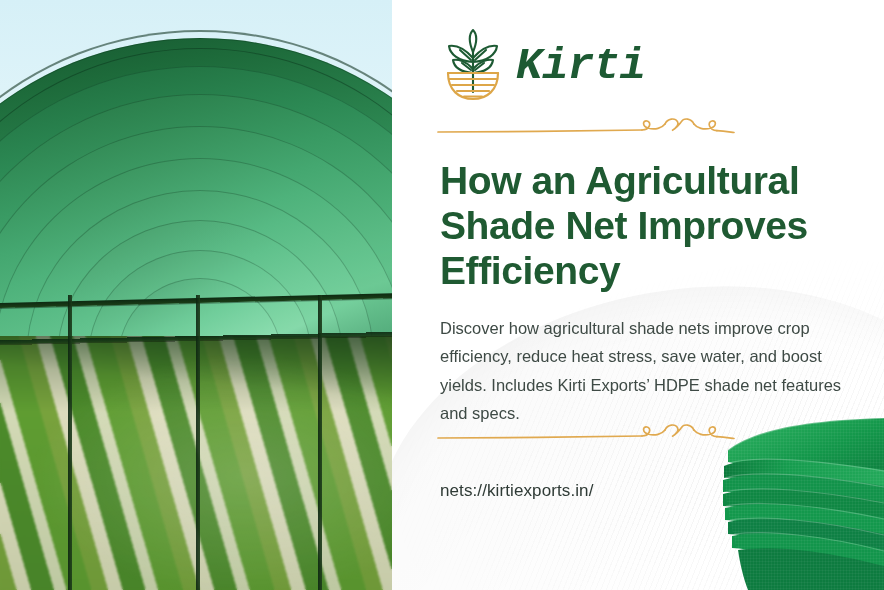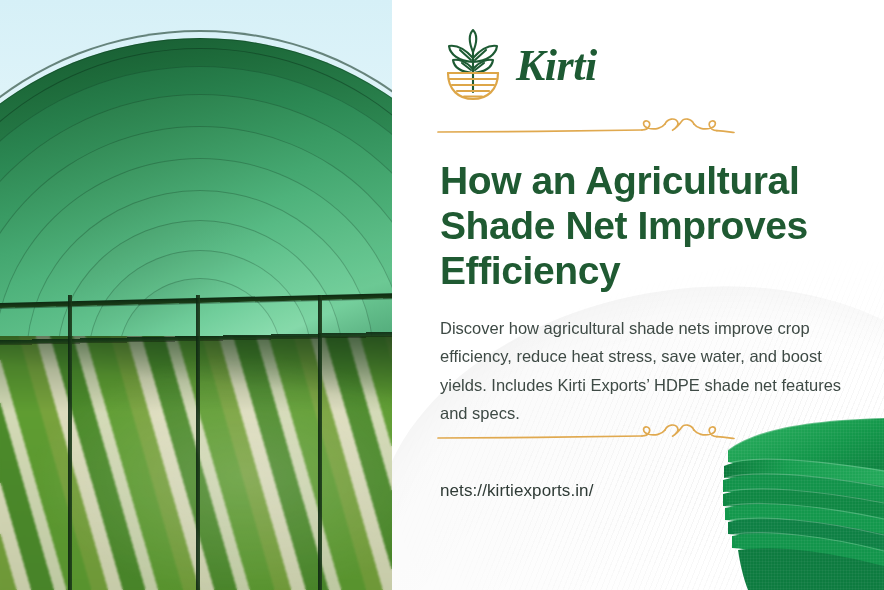--- a/index.html
+++ b/index.html
@@ -109,21 +109,21 @@
     box-shadow:inset 0 40px 60px -40px rgba(0,0,0,.05);
     transform:rotate(-10deg);
     pointer-events:none;
   }
 
   
   .logo { position:absolute; left:48px; top:28px; display:flex; align-items:center; gap:10px; }
   .logo-mark { width:66px; height:74px; flex:0 0 auto; }
   .logo-text { display:flex; flex-direction:column; line-height:1; padding-top:2px; }
   .brand-name {
-    font-family:Liberation Serif, serif;
+    font-family:Liberation Mono, monospace;
     font-style:italic;
     font-size:44px;
     font-weight:700;
     color:#1d5a33;
     letter-spacing:-.5px;
   }
   .brand-sub {
     font-size:23px; font-weight:700; color:#dda648;
     letter-spacing:4.5px; margin-top:3px;
   }

